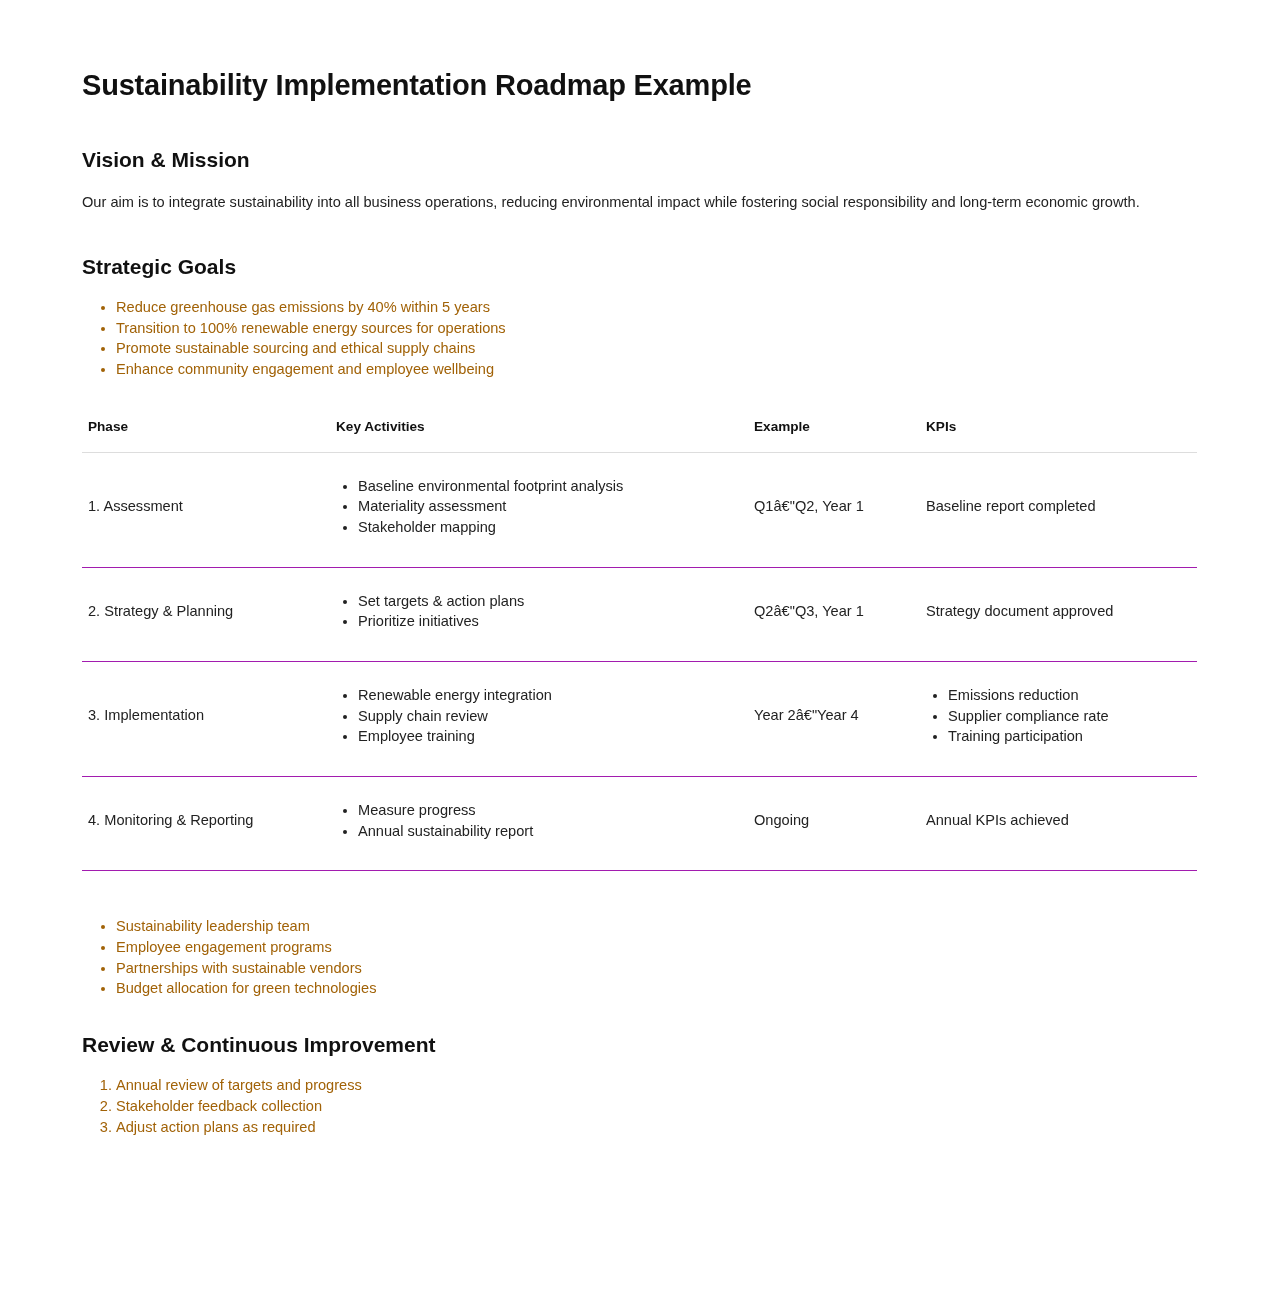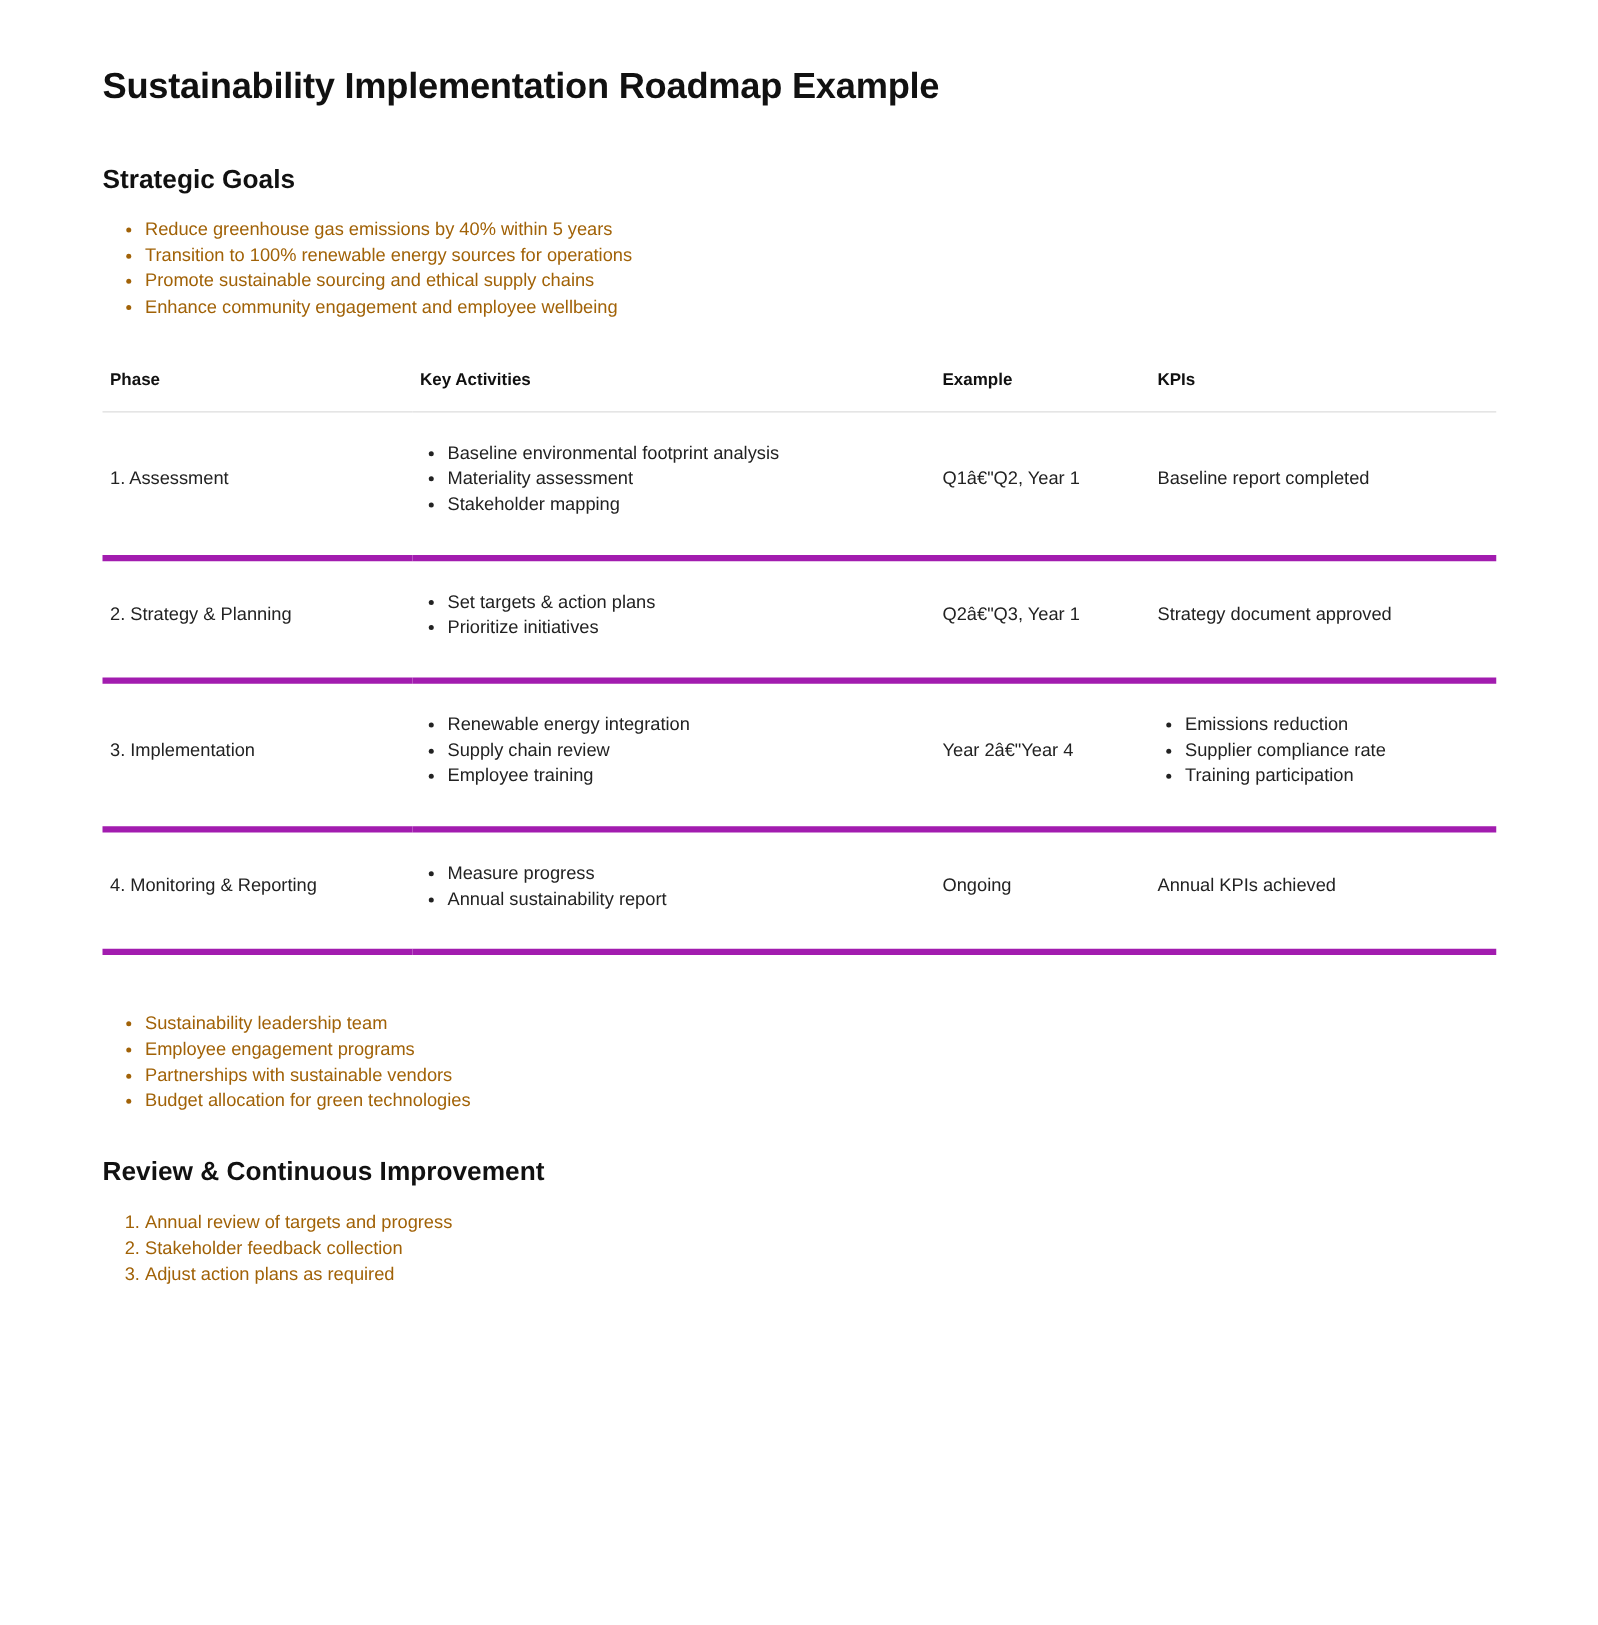--- a/index.html
+++ b/index.html
@@ -8,21 +8,21 @@
     background: #ffffff;
   }
   body {
     width: 1278px;
     min-height: 1300px;
     font-family: "Liberation Sans", sans-serif;
     color: #222222;
     -webkit-font-smoothing: antialiased;
   }
   .page {
-    padding: 52px 80px 40px 82px;
+    padding: 68px 80px 40px 82px;
     box-sizing: border-box;
     width: 1278px;
   }
   h1.doc-title {
     font-size: 29px;
     font-weight: bold;
     color: #111111;
     margin: 0 0 44px 0;
     letter-spacing: -0.2px;
     line-height: 1.2;
@@ -78,21 +78,21 @@
     color: #111111;
     padding: 0 10px 18px 6px;
     border-bottom: 1px solid #dddddd;
     vertical-align: top;
     margin-top: 33px;
   }
   table.phases-table td {
     font-size: 14.6px;
     color: #222222;
     padding: 24px 10px 30px 6px;
-    border-bottom: 5px solid #a21caf;
+    border-bottom: 1px solid #a21caf;
     vertical-align: middle;
     line-height: 1.3;
   }
   table.phases-table col.col-phase    { width: 248px; }
   table.phases-table col.col-activity { width: 418px; }
   table.phases-table col.col-timeline { width: 172px; }
   table.phases-table col.col-kpi      { width: 277px; }
   td ul.cell-list {
     margin: 0;
     padding-left: 22px;
@@ -106,20 +106,24 @@
   td ul.cell-list li:last-child { margin-bottom: 0; }
   .cell-plain { display: block; }
 </style>
 </head>
 <body>
 
 <div class="page">
 
   <h1 class="doc-title">Sustainability Implementation Roadmap Example</h1>
 
+  <section class="block">
+    <h2 class="section-title">Vision &amp; Mission</h2>
+    <p class="body-text">Our aim is to integrate sustainability into all business operations, reducing environmental impact while fostering social responsibility and long-term economic growth.</p>
+  </section>
 
   <section class="block">
     <h2 class="section-title">Strategic Goals</h2>
     <ul class="doc-list">
       <li>Reduce greenhouse gas emissions by 40% within 5 years</li>
       <li>Transition to 100% renewable energy sources for operations</li>
       <li>Promote sustainable sourcing and ethical supply chains</li>
       <li>Enhance community engagement and employee wellbeing</li>
     </ul>
   </section>

